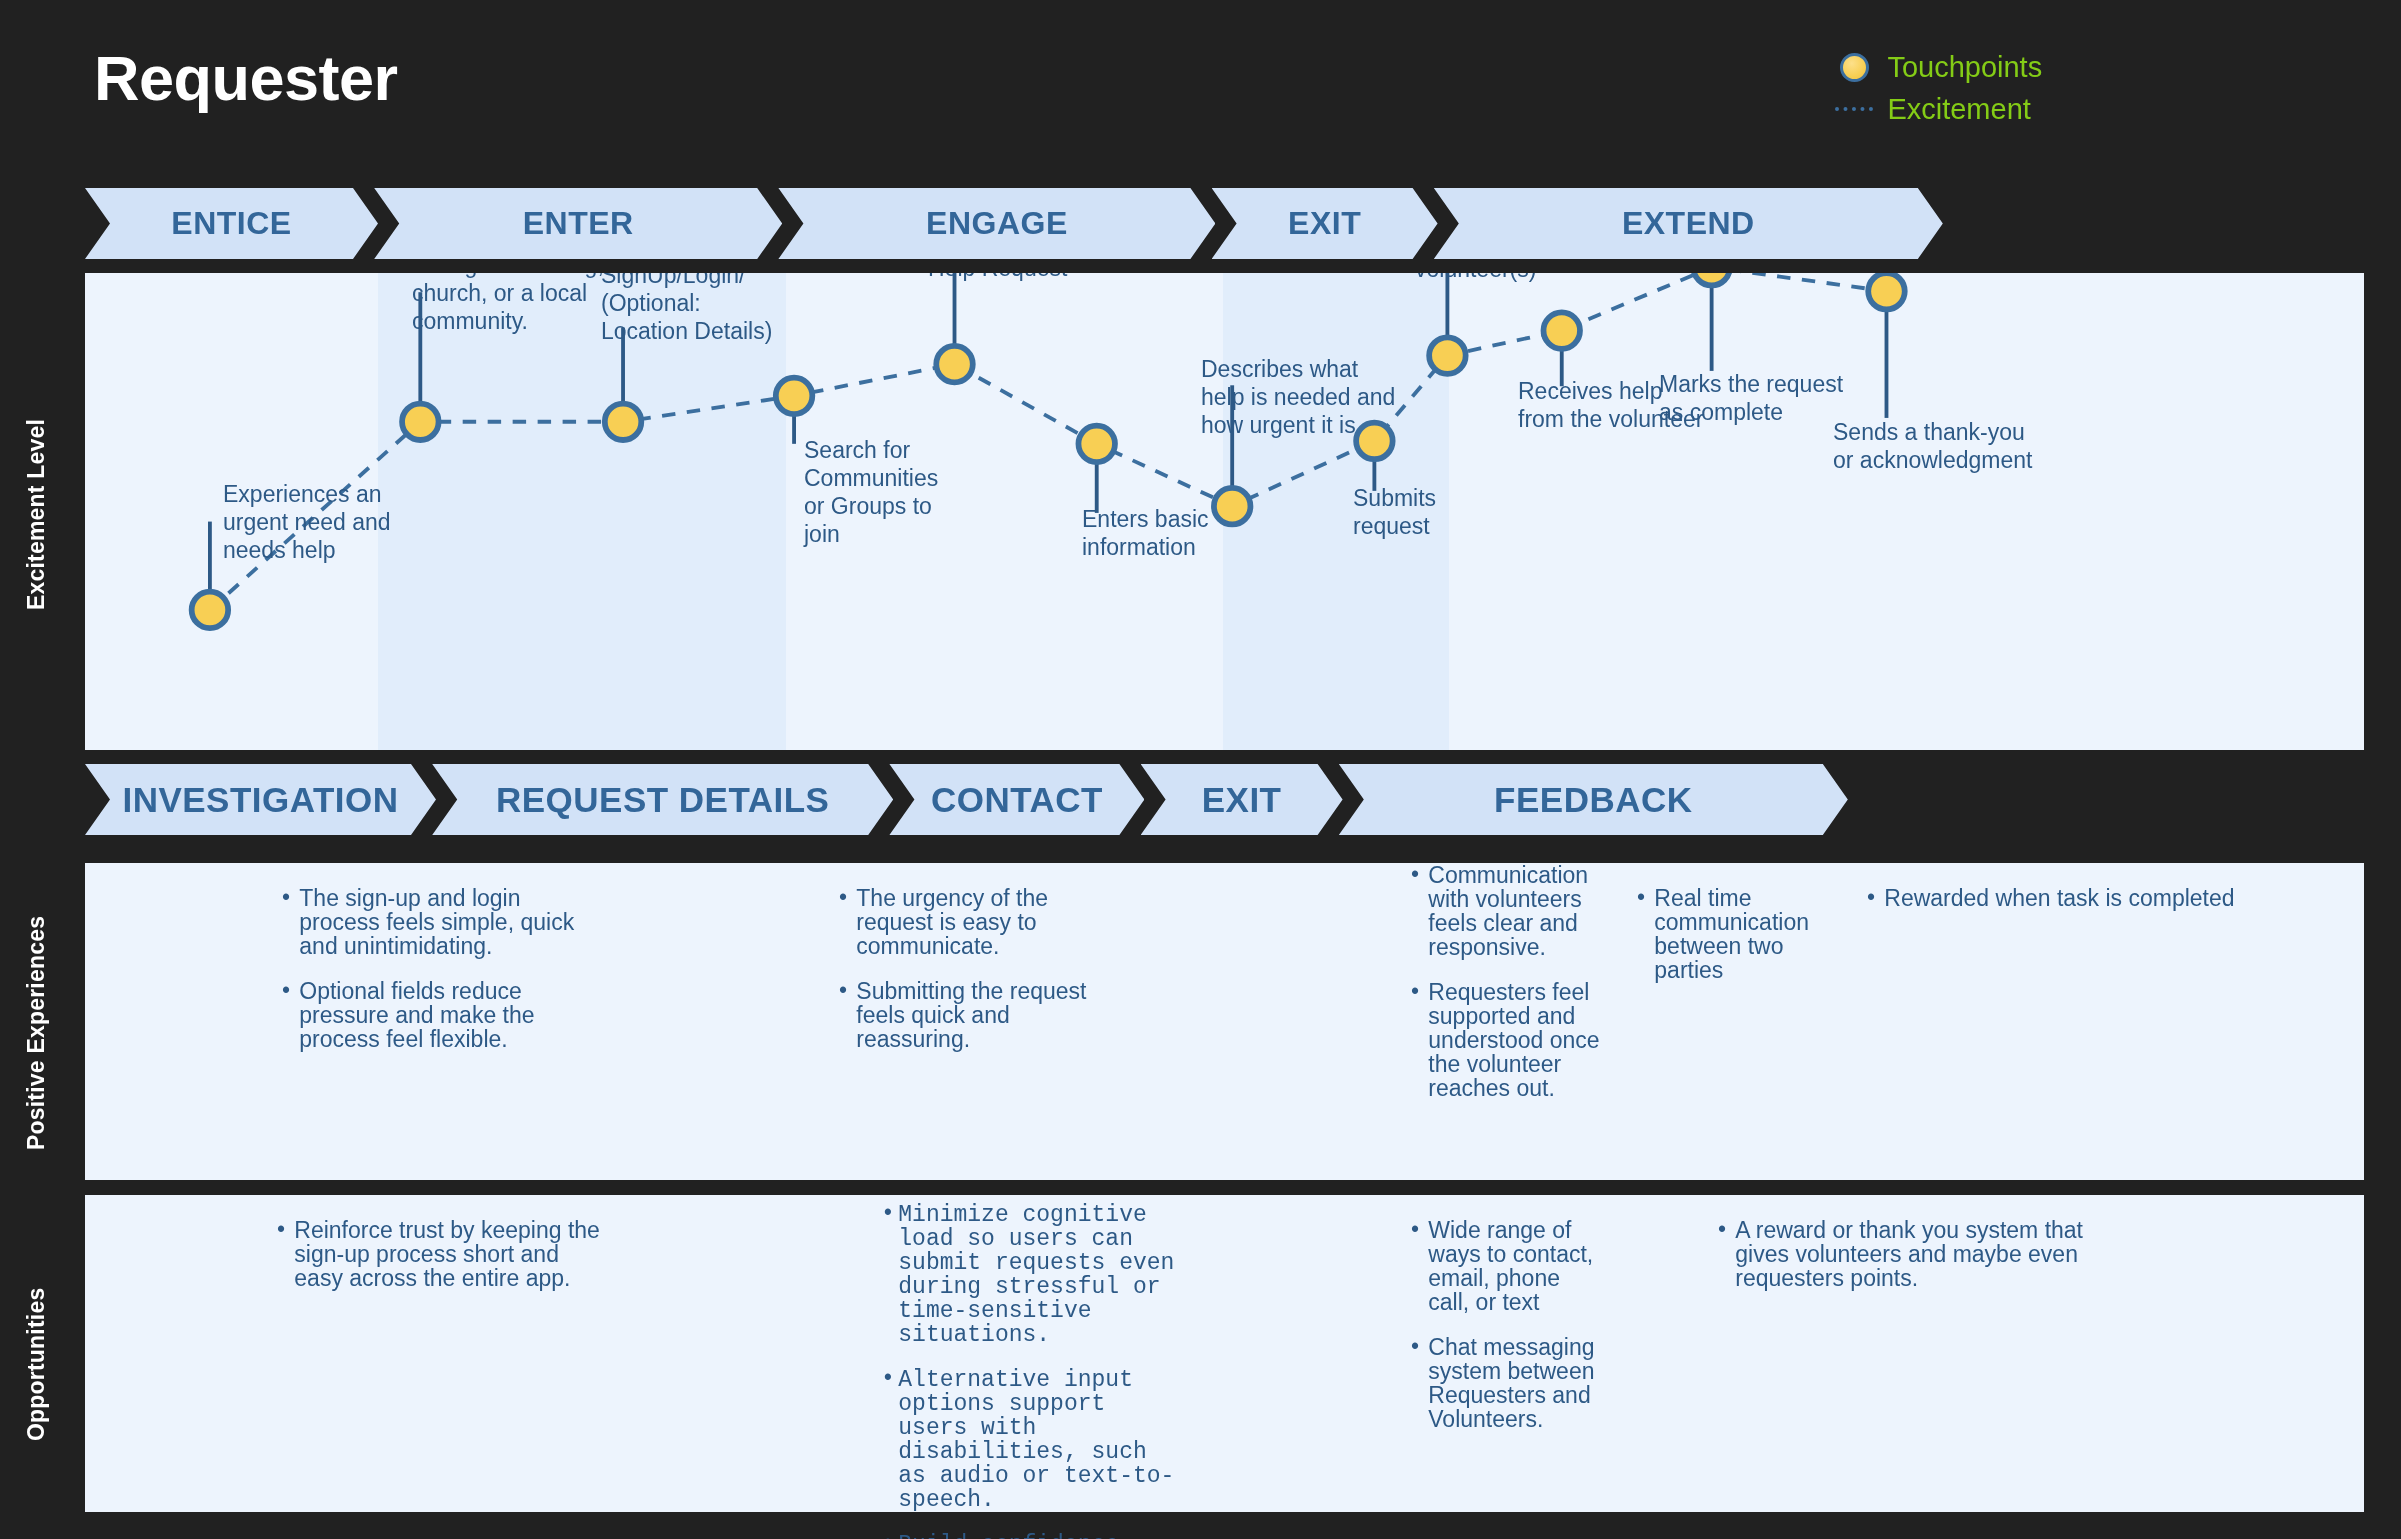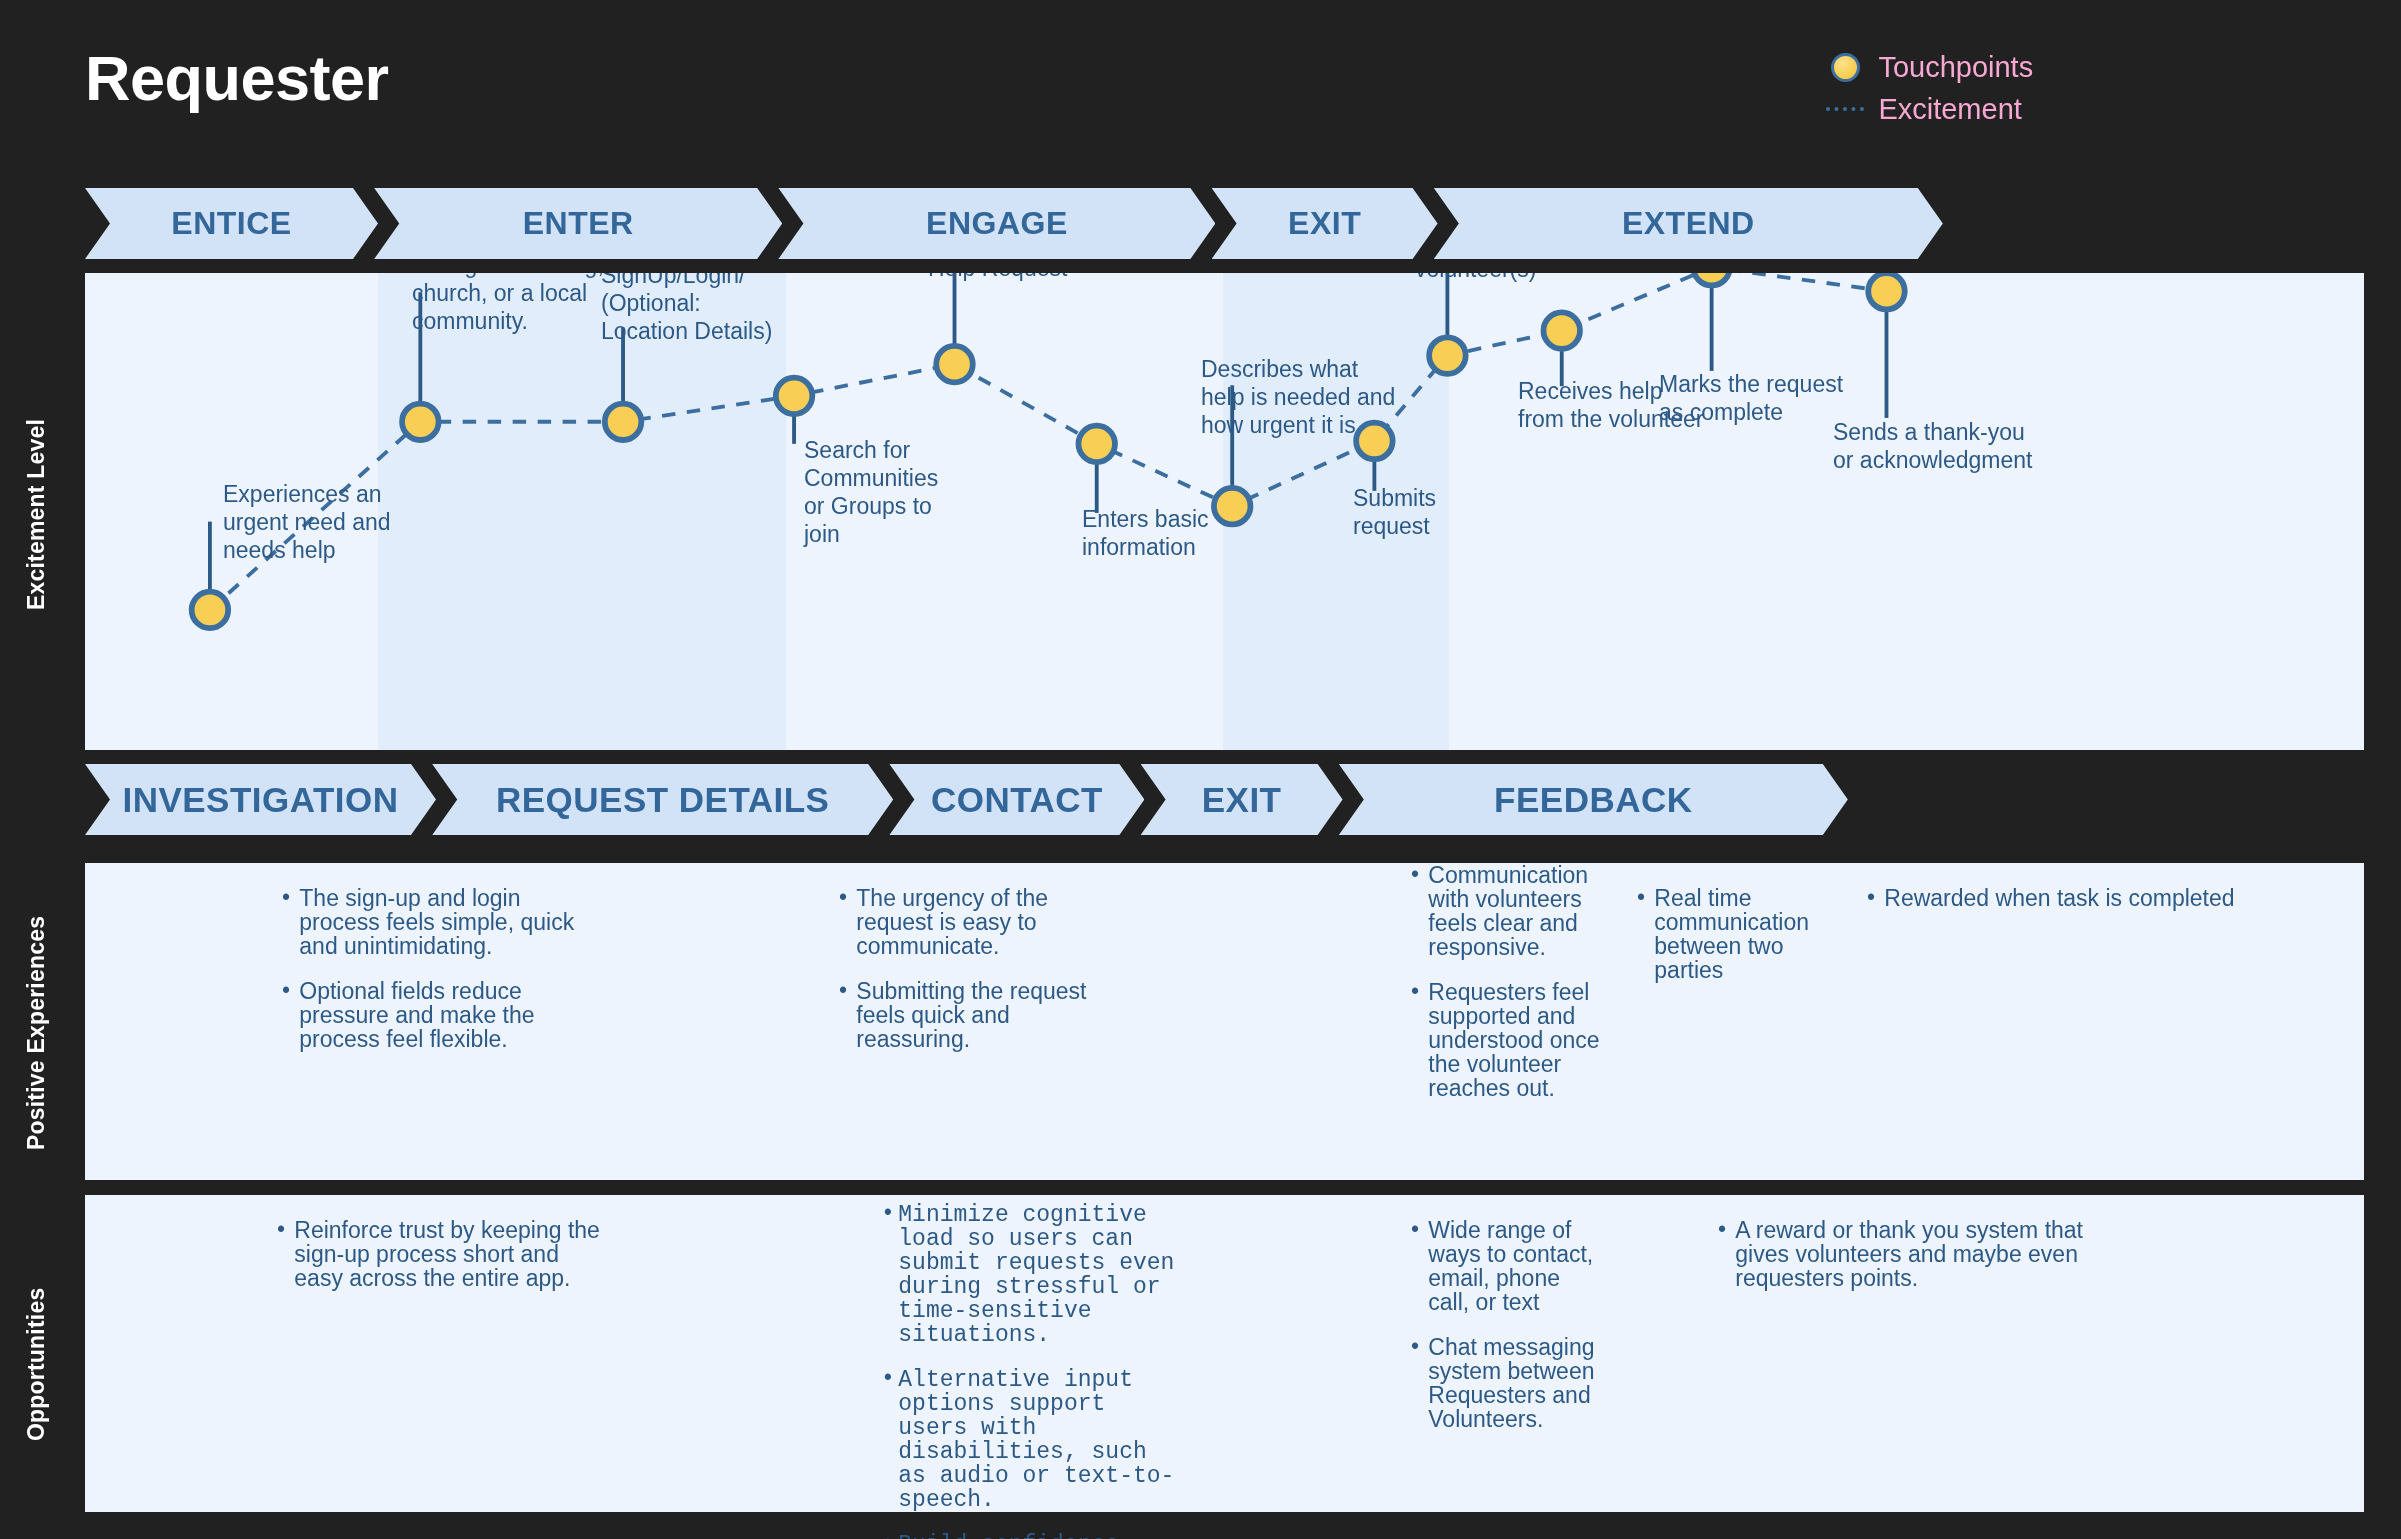--- a/index.html
+++ b/index.html
@@ -4,35 +4,35 @@
 <style>
   html,body{margin:0;padding:0;}
   body{
     width:2402px;height:1540px;
     background:#212121;
     font-family:"Liberation Sans", sans-serif;
     overflow:hidden;
     position:relative;
   }
   
-  #header{position:absolute;left:0;top:0;width:2285px;height:183px;}
+  #header{position:absolute;left:9px;top:0;width:2285px;height:183px;}
   #page-title{
     position:absolute;left:85px;top:42px;
     color:#ffffff;font-size:63px;font-weight:bold;letter-spacing:-0.5px;
   }
   #legend{position:absolute;right:37px;top:46px;width:423px;}
   .legend-row{display:flex;align-items:center;justify-content:flex-start;height:42px;}
   .legend-swatch{width:40px;display:flex;align-items:center;justify-content:center;margin-right:13.4px;}
   .legend-dot{
     width:29px;height:29px;border-radius:50%;
     background:radial-gradient(circle at 38% 32%,#fde08a 0%,#f8cf54 60%,#f0c040 100%);
     border:3.8px solid #3c6f9f;box-sizing:border-box;
   }
   .legend-dash{width:38px;height:0;border-top:4.8px dotted #3c6f9f;}
-  .legend-label{color:#f9a8d4;font-size:29px;line-height:33px;white-space:nowrap;text-align:right;}
+  .legend-label{color:#84cc16;font-size:29px;line-height:33px;white-space:nowrap;text-align:right;}
 
   
   .axis-label{
     position:absolute;color:#ffffff;font-size:23px;font-weight:bold;
     writing-mode:vertical-rl;transform:rotate(180deg);
     text-align:center;letter-spacing:0.2px;
   }
   #axis-excitement{left:23px;top:288px;height:452px;}
   #axis-positive{left:23px;top:865px;height:336px;}
   #axis-opportunities{left:23px;top:1220px;height:288px;}

